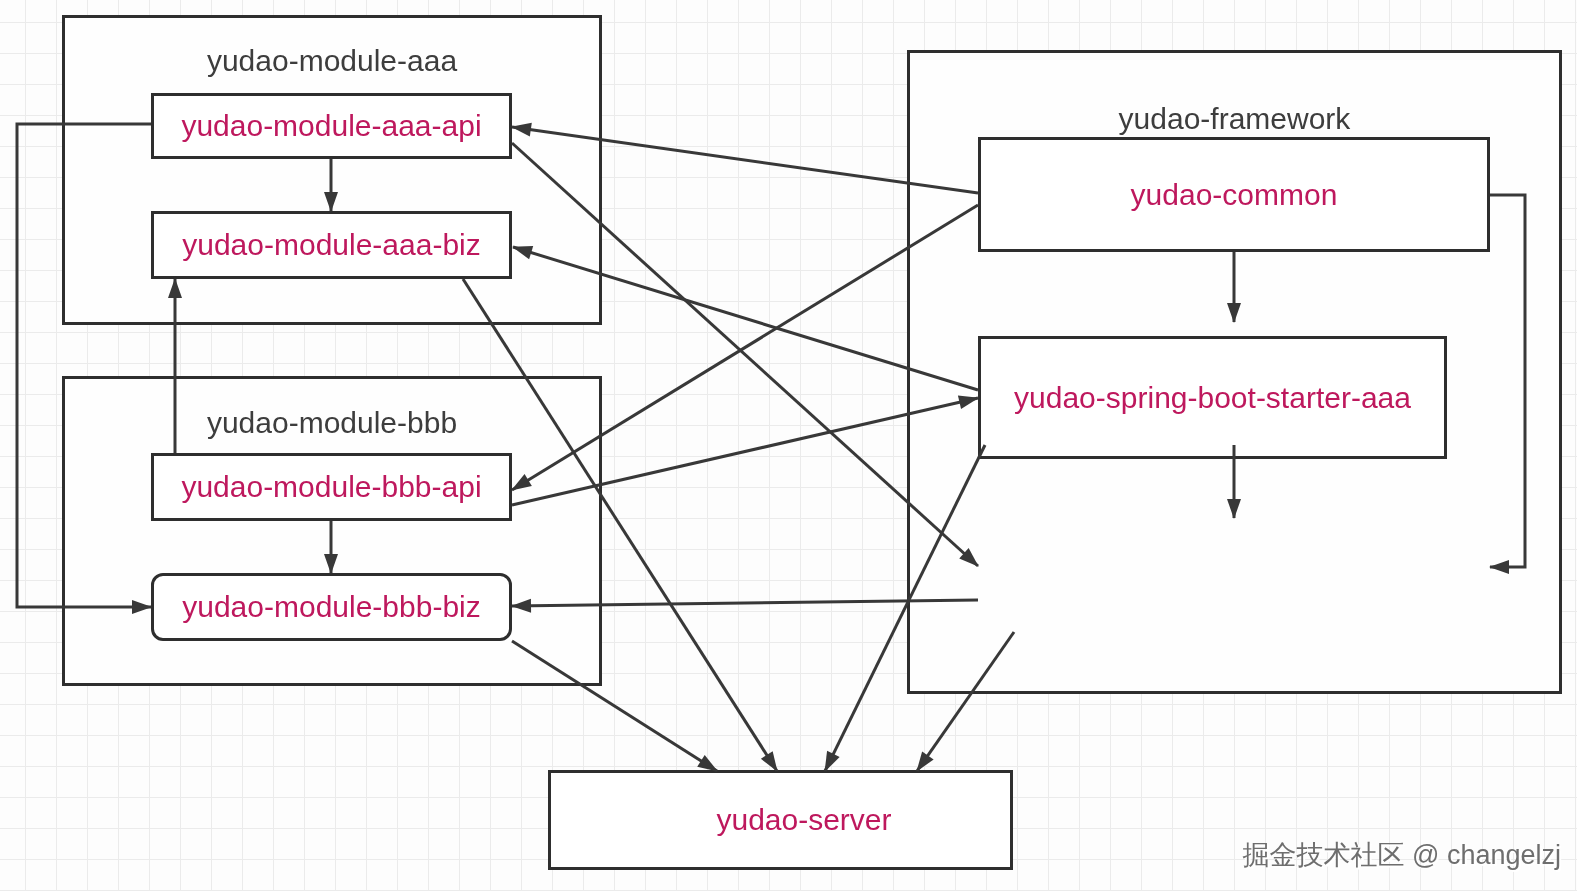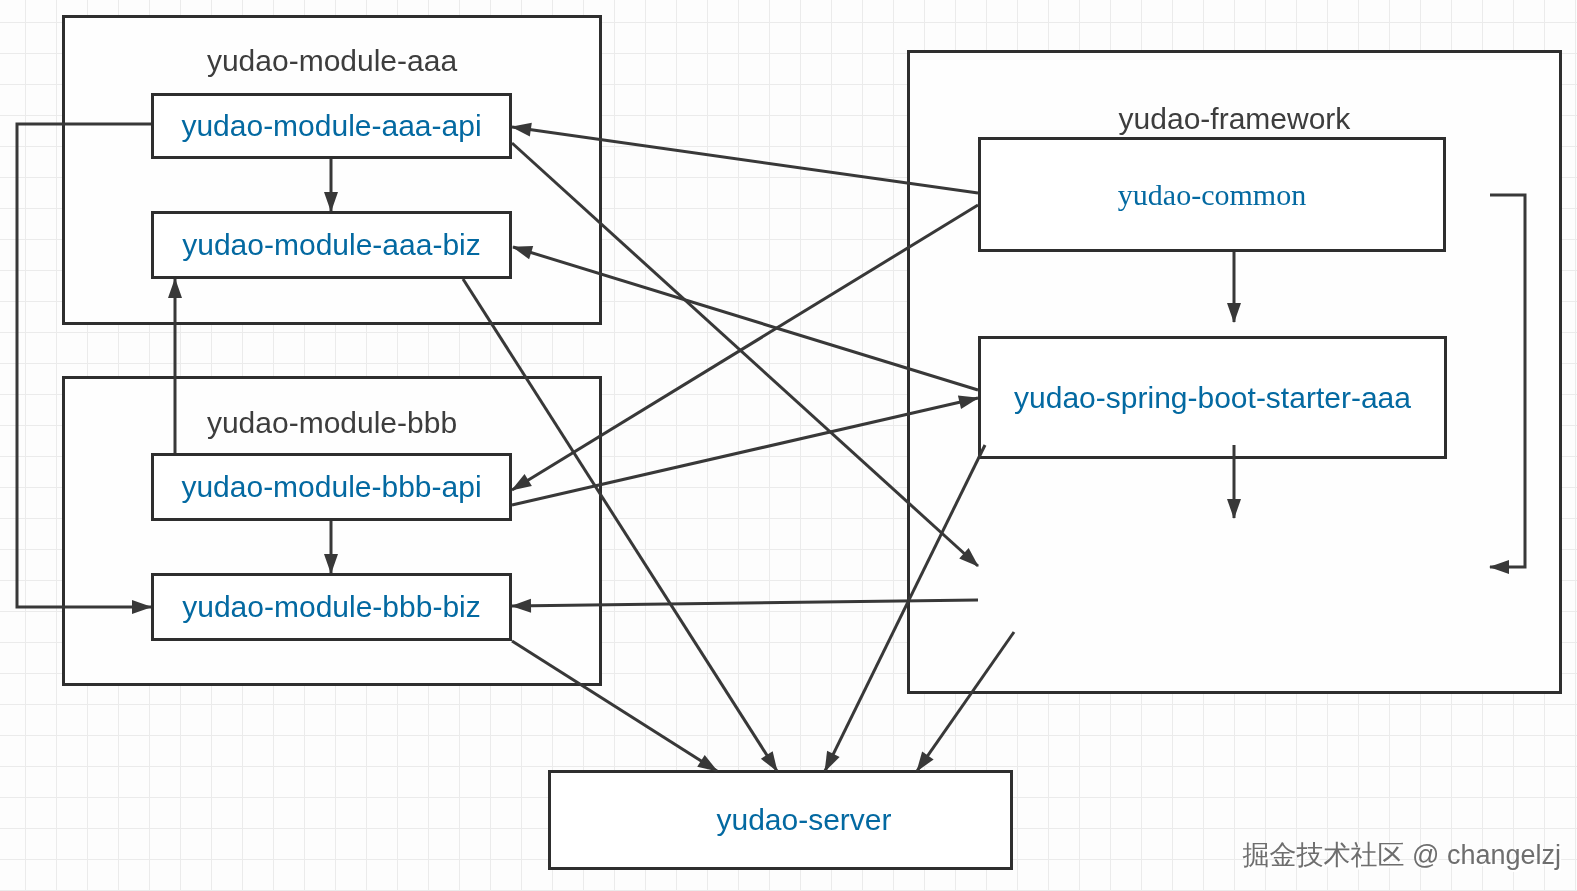--- a/index.html
+++ b/index.html
@@ -36,21 +36,21 @@
     position:absolute;
     background:#ffffff;
     border:3px solid #2e2e2e;
     box-sizing:border-box;
     display:flex;
     align-items:center;
     justify-content:center;
   }
   .node-label{
     font-size:30px;
-    color:#0369a1;
+    color:#be185d;
     white-space:nowrap;
   }
   #edge-layer{
     position:absolute;
     left:0;top:0;
     width:1577px;height:891px;
     pointer-events:none;
   }
   .watermark{
     position:absolute;
@@ -83,25 +83,25 @@
   </div>
 
   <div class="node" style="left:151px;top:211px;width:361px;height:68px;">
     <span class="node-label">yudao-module-aaa-biz</span>
   </div>
 
   <div class="node" style="left:151px;top:453px;width:361px;height:68px;">
     <span class="node-label">yudao-module-bbb-api</span>
   </div>
 
-  <div class="node" style="left:151px;top:573px;width:361px;height:68px;">
+  <div class="node" style="left:151px;top:573px;width:361px;height:68px;border-radius:12px;">
     <span class="node-label">yudao-module-bbb-biz</span>
   </div>
 
-  <div class="node" style="left:978px;top:137px;width:468px;height:115px;font-family:Liberation Serif, serif;">
+  <div class="node" style="left:978px;top:137px;width:512px;height:115px;">
     <span class="node-label">yudao-common</span>
   </div>
 
   <div class="node" style="left:978px;top:336px;width:469px;height:123px;">
     <span class="node-label">yudao-spring-boot-starter-aaa</span>
   </div>
 
 
   <div class="node" style="left:548px;top:770px;width:465px;height:100px;padding-left:47px;">
     <span class="node-label">yudao-server</span>

